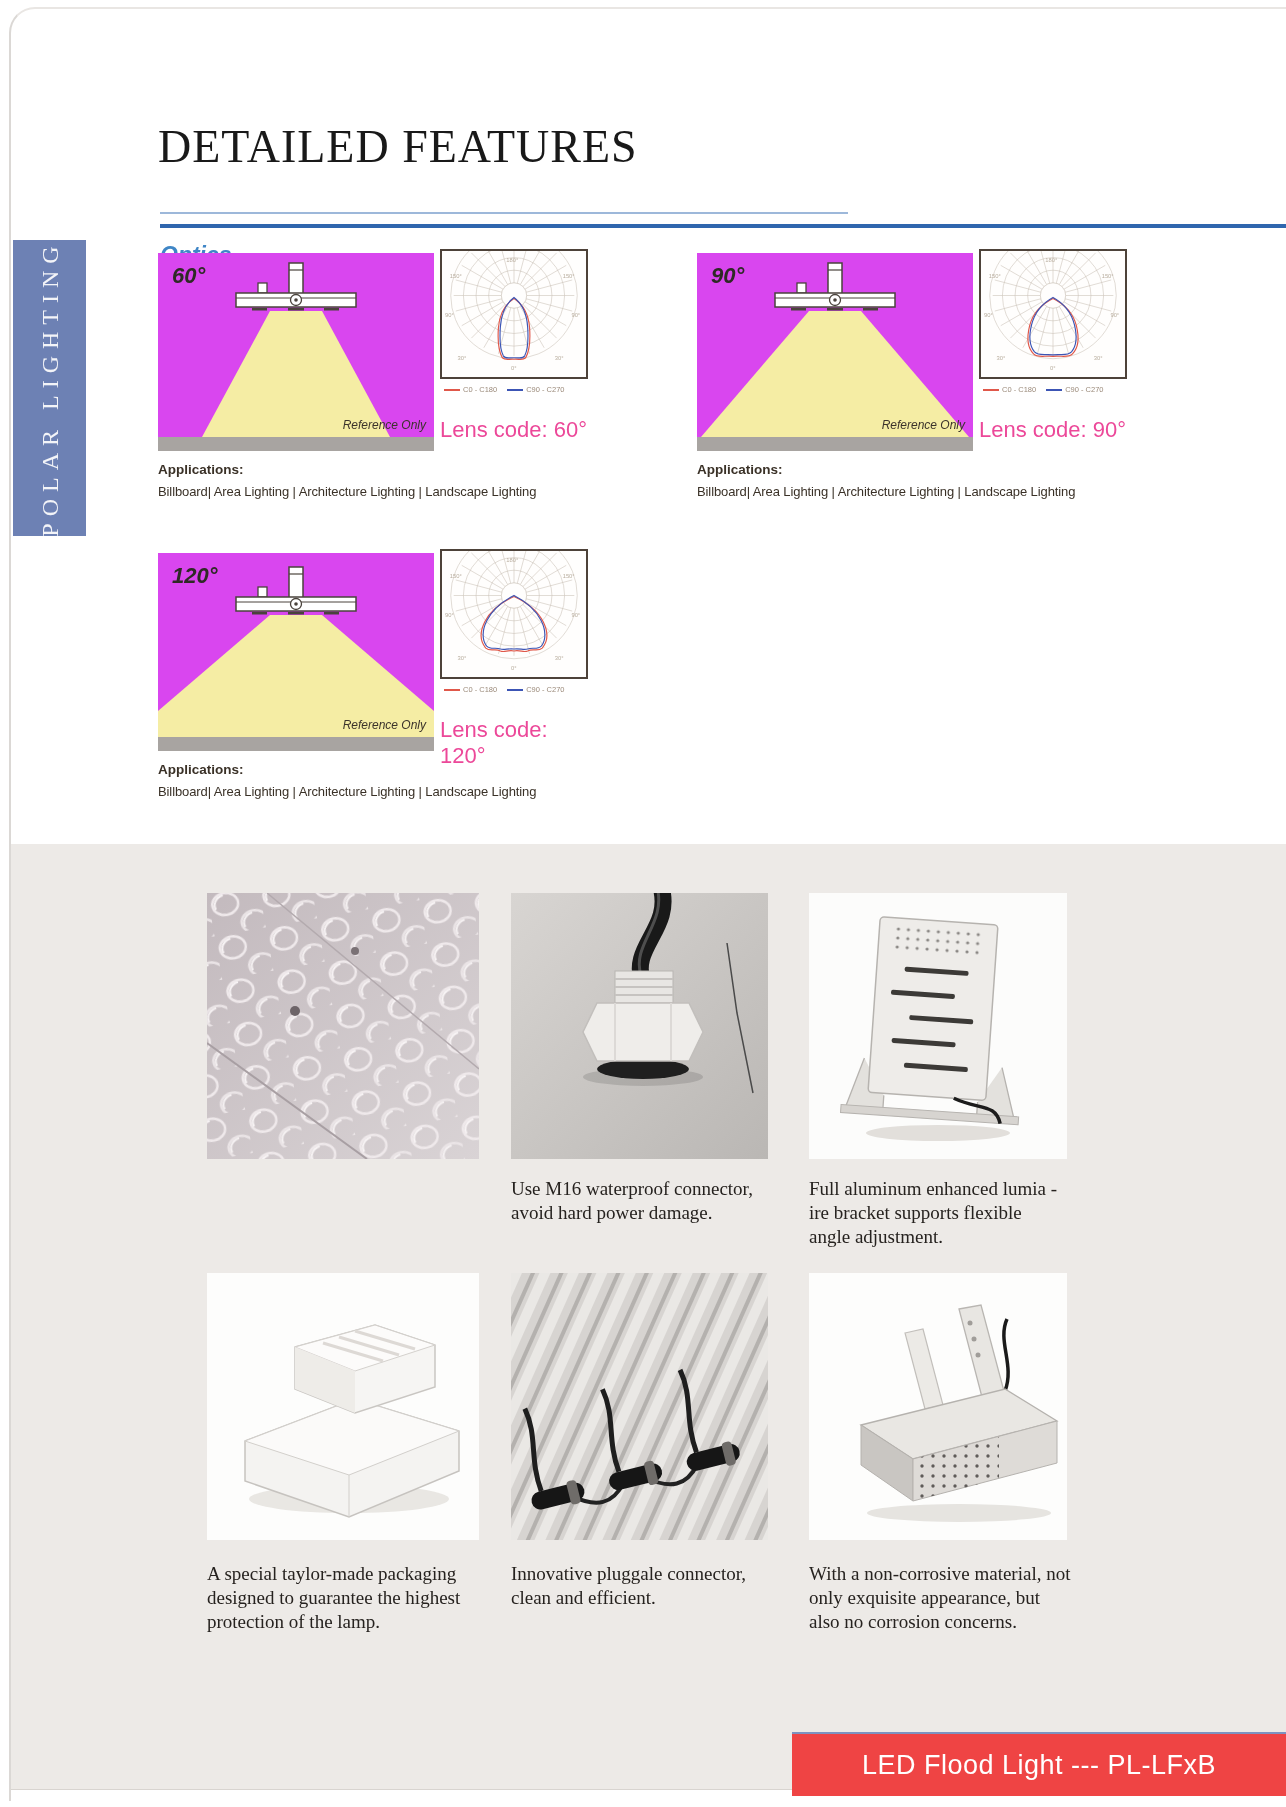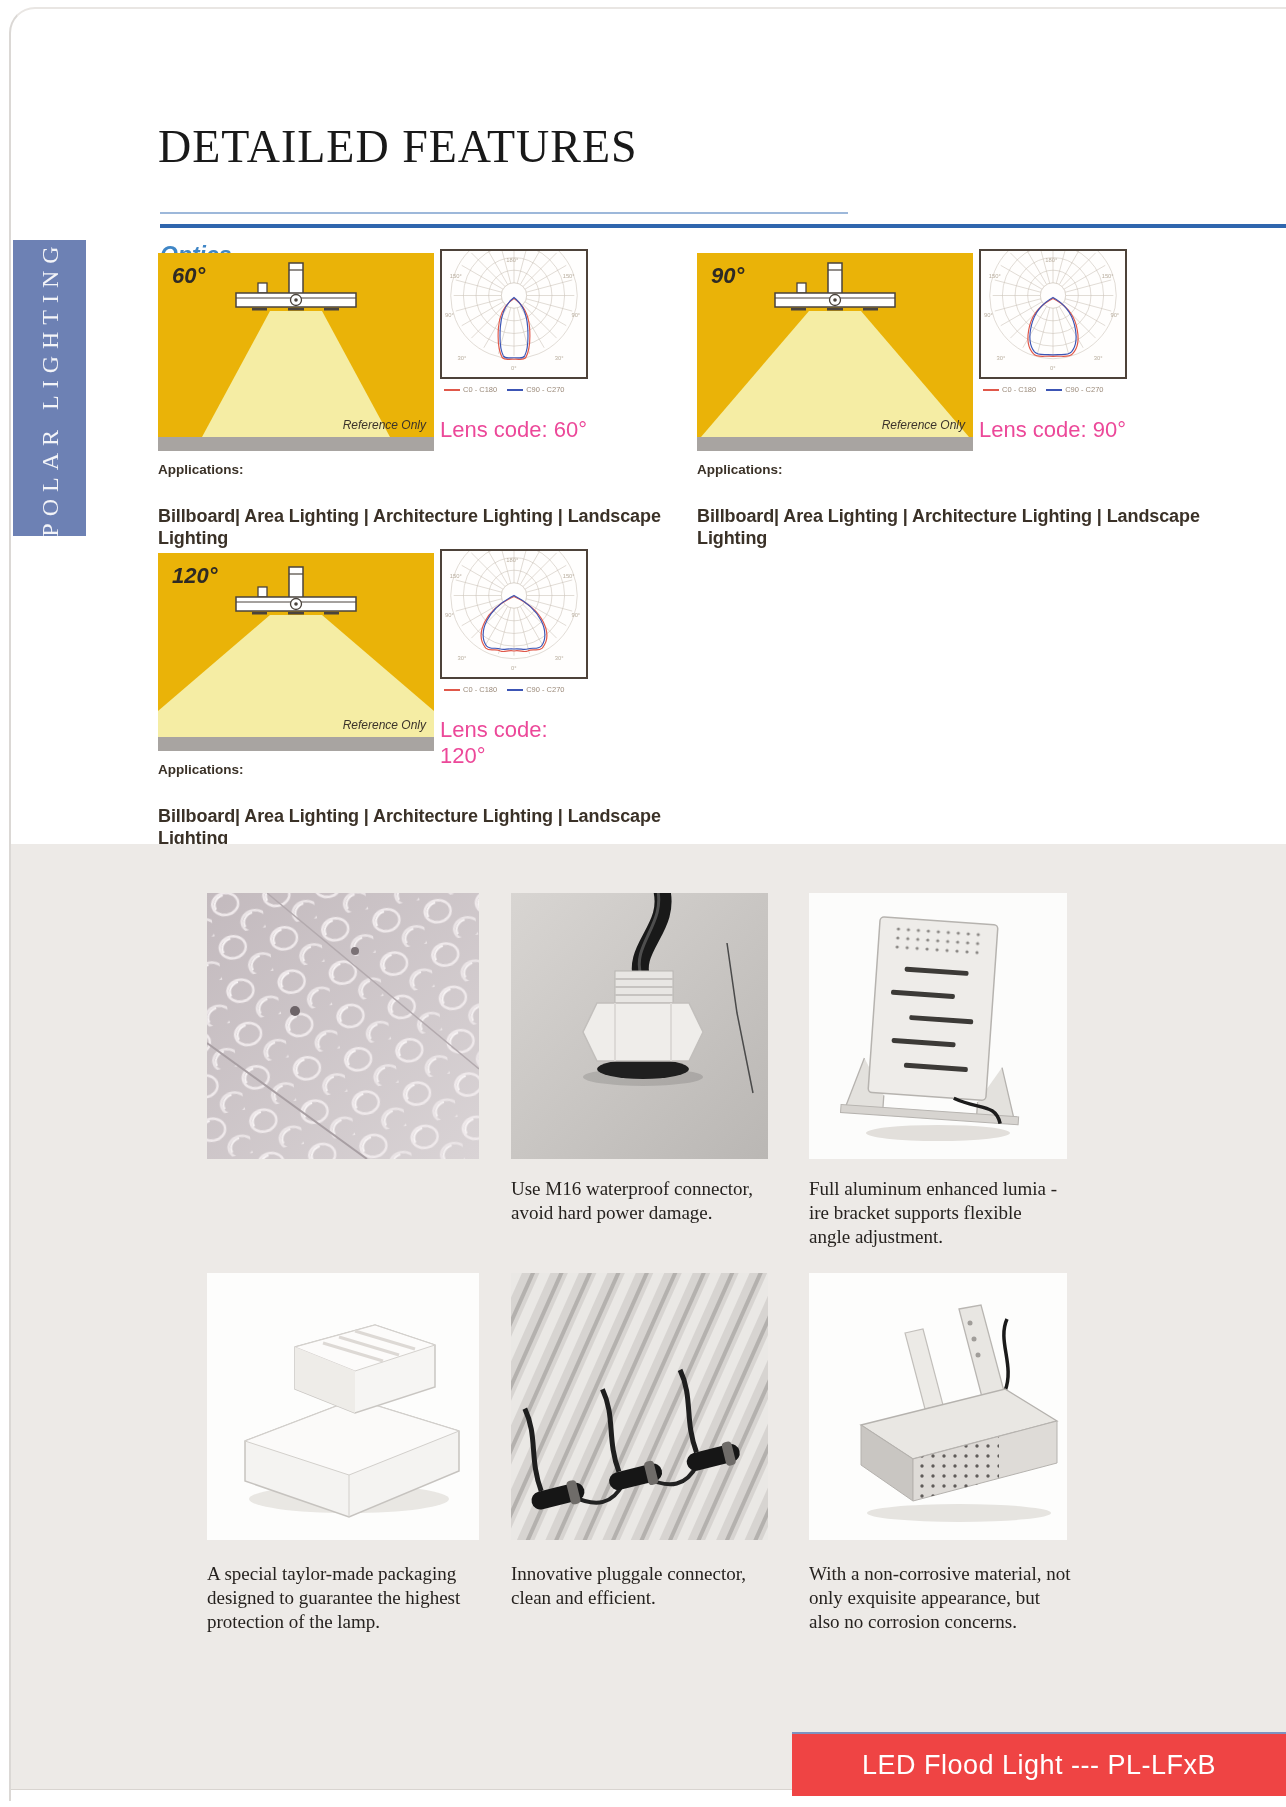--- a/index.html
+++ b/index.html
@@ -18,35 +18,35 @@
          font-weight:400;font-size:46px;color:#191919;letter-spacing:1px;}
   .rule-light{position:absolute;left:160px;top:212px;width:688px;height:2px;background:#9db8da;}
   .rule-dark{position:absolute;left:160px;top:224px;width:1126px;height:4px;background:#2f66ae;}
   .optics-label{position:absolute;left:160px;top:242px;font-size:23px;font-weight:bold;
                 font-style:italic;color:#3f86c6;}
   
   .optic-block{position:absolute;width:430px;height:260px;}
   .ob-60{left:158px;top:253px;}
   .ob-90{left:697px;top:253px;}
   .ob-120{left:158px;top:553px;}
-  .beam-panel{position:absolute;left:0;top:0;width:276px;height:184px;background:#eab308;overflow:hidden;}
+  .beam-panel{position:absolute;left:0;top:0;width:276px;height:184px;background:#d946ef;overflow:hidden;}
   .deg{position:absolute;left:14px;top:10px;font-size:22px;font-style:italic;font-weight:600;color:#2e2a25;}
   .beam-svg{position:absolute;left:0;top:0;}
   .ref{position:absolute;right:8px;bottom:5px;font-size:12px;font-style:italic;font-weight:normal;color:#3b332b;}
   .ground-bar{position:absolute;left:0;top:184px;width:276px;height:14px;background:#a8a4a1;}
   .polar-box{position:absolute;left:282px;top:-4px;width:148px;height:130px;background:#fffefd;
              border:2px solid #4d4239;box-sizing:border-box;}
   .polar-box svg{display:block;}
   .legend{position:absolute;left:286px;top:132px;width:148px;display:flex;gap:10px;align-items:center;}
   .leg-item{display:flex;align-items:center;gap:3px;font-size:7.5px;color:#9b8a7a;text-align:right;}
   .leg-line{display:inline-block;width:16px;height:2px;}
   .lens-code{position:absolute;left:282px;top:164px;font-size:22px;color:#ec4899;}
   .apps{position:absolute;left:0;top:206px;width:560px;color:#3a3127;}
   .apps-label{font-size:13.5px;font-weight:bold;line-height:22px;}
-  .apps-line{font-size:18px;font-weight:bold;line-height:22px;letter-spacing:-0.1px;margin-top:24px;}
+  .apps-line{font-size:13px;font-weight:normal;line-height:22px;letter-spacing:-0.1px;}
   .beam{fill:#f5eda4;}
   .fixline{stroke:#4a433c;fill:#ffffff;}
   .tick{font:6px "Liberation Sans",sans-serif;fill:#b9ae9f;}
   .pline{stroke:#ccc3b9;stroke-width:0.6;fill:none;}
   .curve-red{stroke:#e0584a;stroke-width:1.2;fill:none;}
   .curve-blue{stroke:#3c55b5;stroke-width:1.2;fill:none;}
   
   .features-bg{position:absolute;left:11px;top:844px;width:1275px;height:946px;background:#edeae7;}
   .features-edge{position:absolute;left:11px;top:1789px;width:1275px;height:1px;background:#d8d4d0;}
   .curl{position:absolute;right:0;bottom:8px;width:0;height:0;

